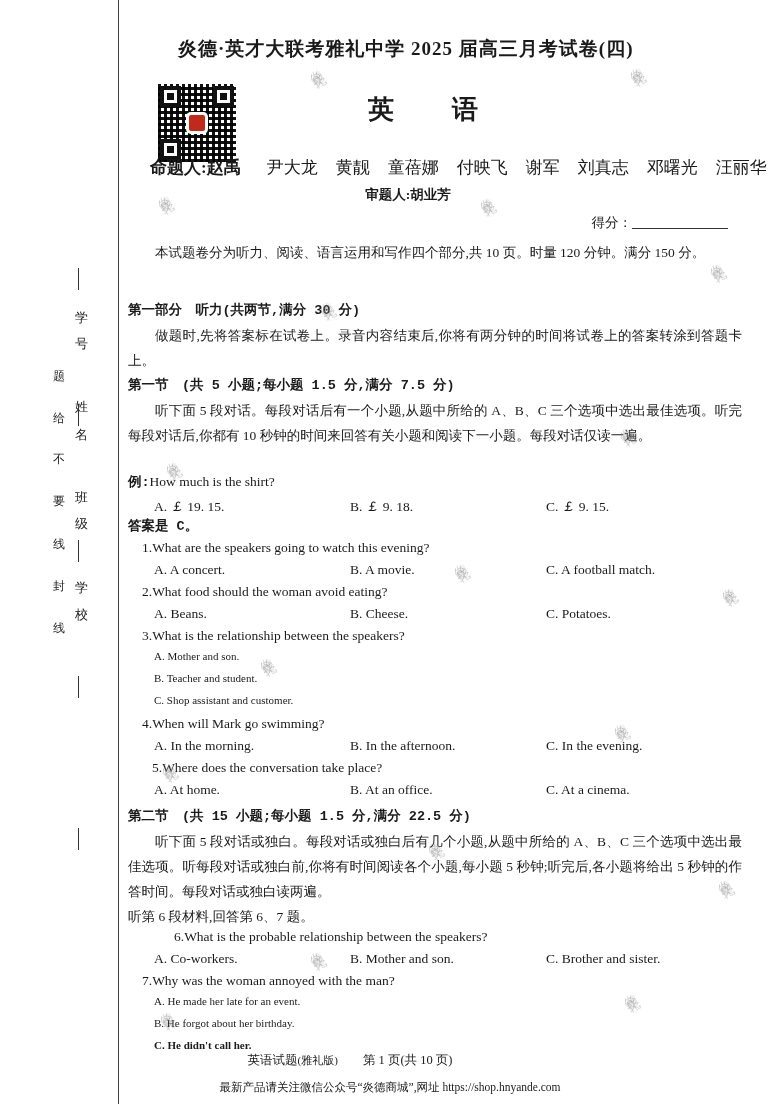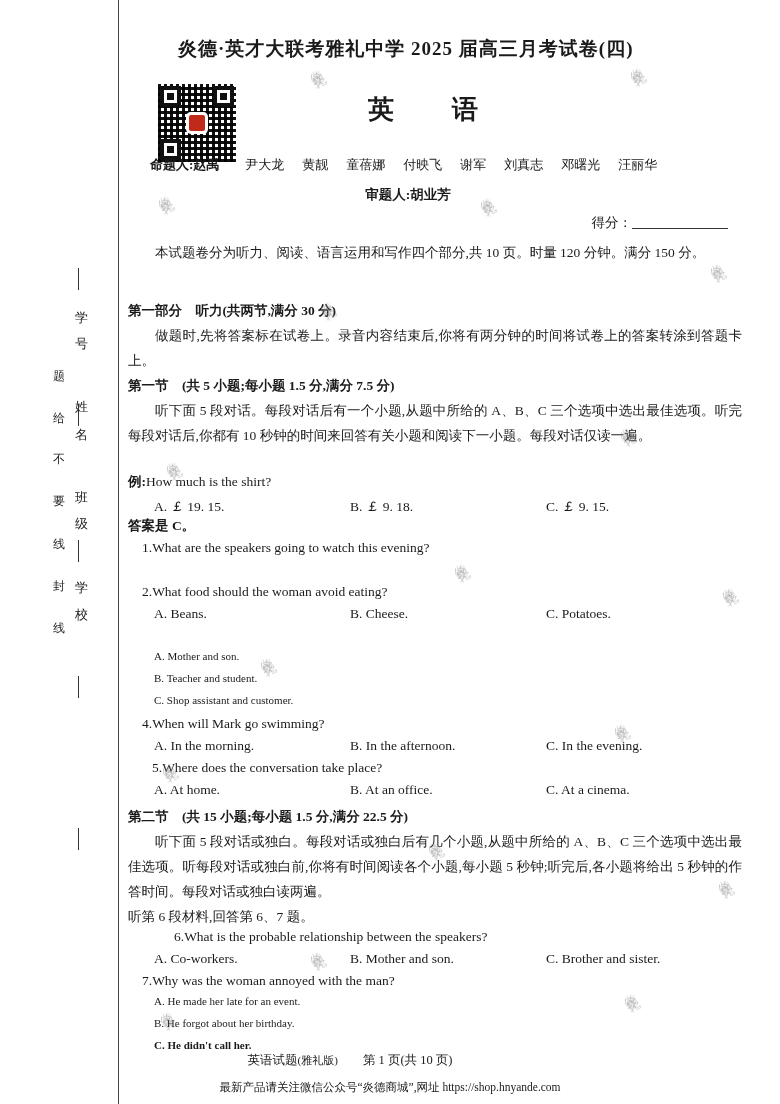--- a/index.html
+++ b/index.html
@@ -122,21 +122,21 @@
     font-size: 26px;
     font-weight: bold;
     letter-spacing: 16px;
   }
 
   .authors {
     position: absolute;
     left: 22px;
     top: 156px;
     width: 615px;
-    font-size: 13px;
+    font-size: 17px;
     white-space: nowrap;
   }
   .authors b { font-weight: bold; }
   .authors span.nm { display: inline-block; margin-right: 18px; }
 
   .reviewer {
     position: absolute;
     left: 0;
     top: 186px;
     width: 560px;
@@ -161,21 +161,21 @@
 
   .para {
     position: absolute;
     font-size: 13.5px;
     line-height: 25px;
     width: 614px;
     text-align: justify;
   }
   .indent2 { text-indent: 27px; }
 
-  .bold { font-weight: bold; }
+  .bold { font-weight: bold; font-family: Liberation Mono, monospace; }
 
   .opt-row {
     position: absolute;
     font-size: 13.5px;
     width: 614px;
     height: 22px;
   }
   .opt-row .a { position: absolute; left: 26px; }
   .opt-row .b { position: absolute; left: 222px; }
   .opt-row .c { position: absolute; left: 418px; }
@@ -285,30 +285,38 @@
     <div class="opt-row" style="left:0; top:498px;">
       <span class="a">A. ￡ 19. 15.</span>
       <span class="b">B. ￡ 9. 18.</span>
       <span class="c">C. ￡ 9. 15.</span>
     </div>
     <div class="qline bold" style="left:0; top:517px;">答案是 C。</div>
 
     <div class="qline" style="left:14px; top:540px;">
       <span>1.</span><span>What are the speakers going to watch this evening?</span>
     </div>
+    <div class="opt-row" style="left:0; top:562px;">
+      <span class="a">A. A concert.</span>
+      <span class="b">B. A movie.</span>
+      <span class="c">C. A football match.</span>
+    </div>
 
     <div class="qline" style="left:14px; top:584px;">
       <span>2.</span><span>What food should the woman avoid eating?</span>
     </div>
     <div class="opt-row" style="left:0; top:606px;">
       <span class="a">A. Beans.</span>
       <span class="b">B. Cheese.</span>
       <span class="c">C. Potatoes.</span>
     </div>
 
+    <div class="qline" style="left:14px; top:628px;">
+      <span>3.</span><span>What is the relationship between the speakers?</span>
+    </div>
     <div class="sub" style="top:650px;">A. Mother and son.</div>
     <div class="sub" style="top:672px;">B. Teacher and student.</div>
     <div class="sub" style="top:694px;">C. Shop assistant and customer.</div>
 
     <div class="qline" style="left:14px; top:716px;">
       <span>4.</span><span>When will Mark go swimming?</span>
     </div>
     <div class="opt-row" style="left:0; top:738px;">
       <span class="a">A. In the morning.</span>
       <span class="b">B. In the afternoon.</span>

